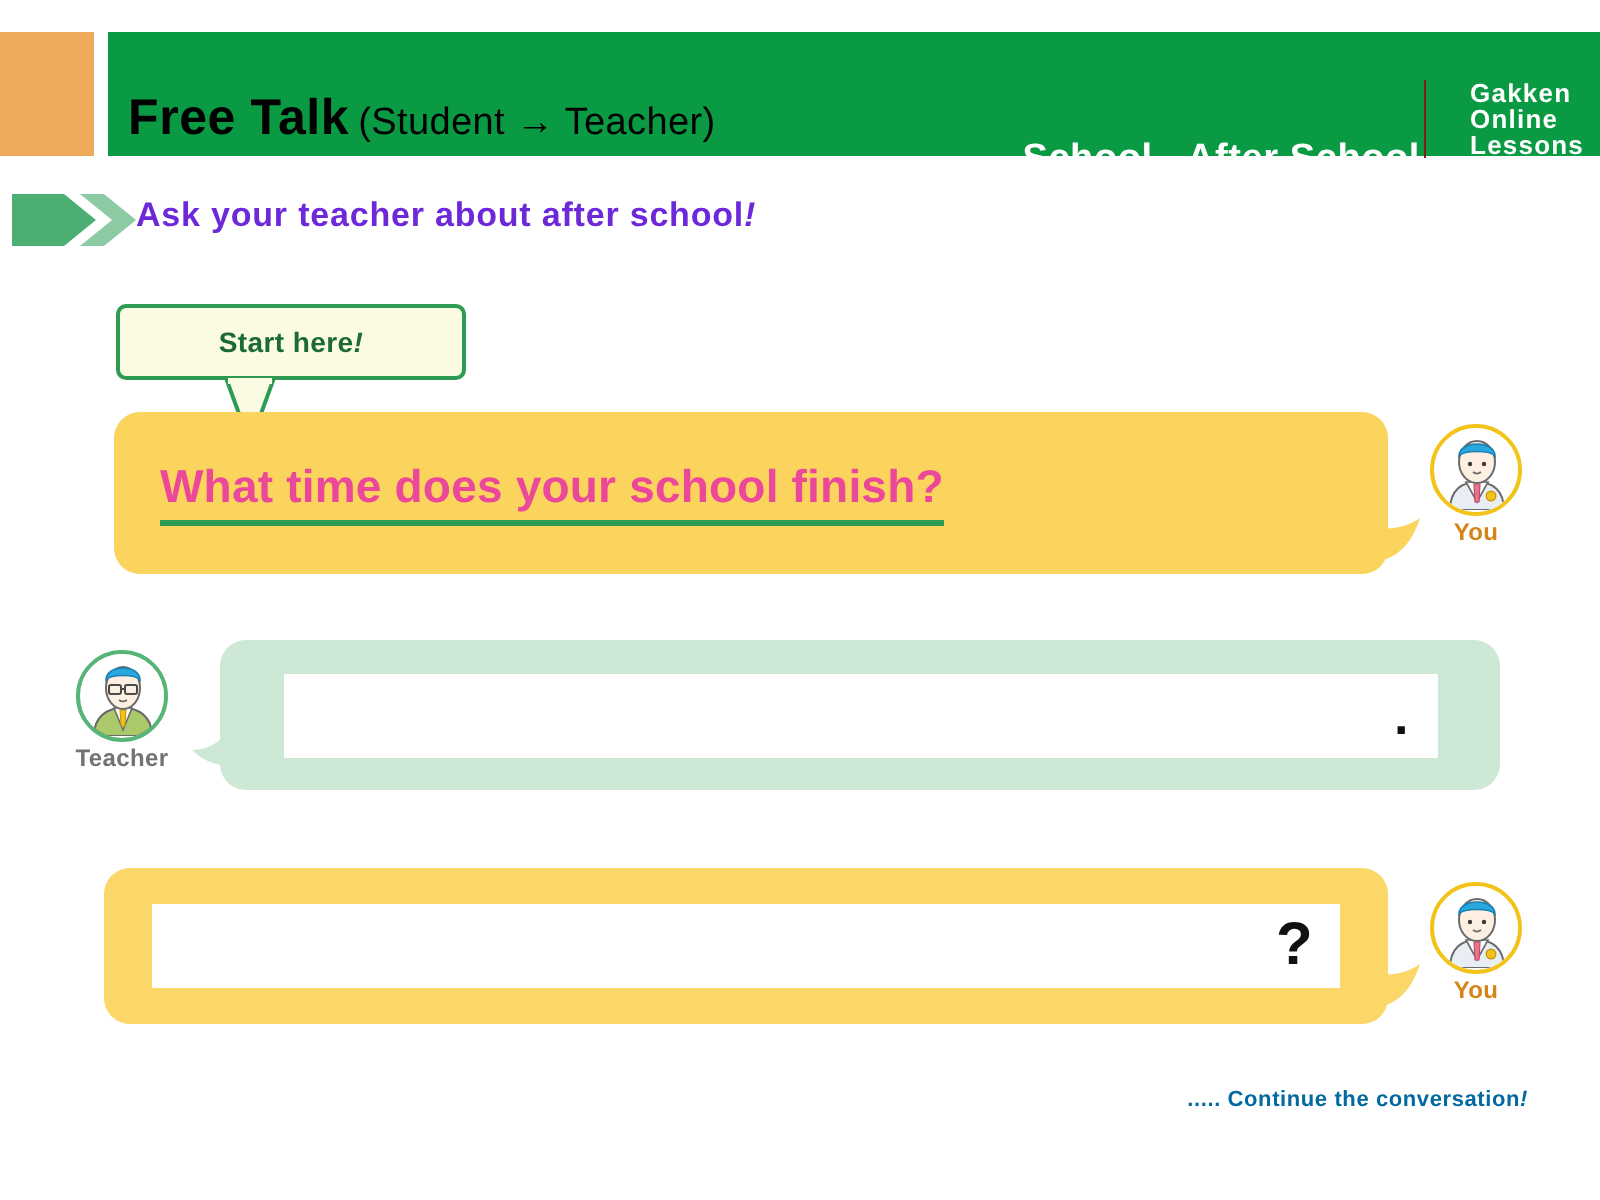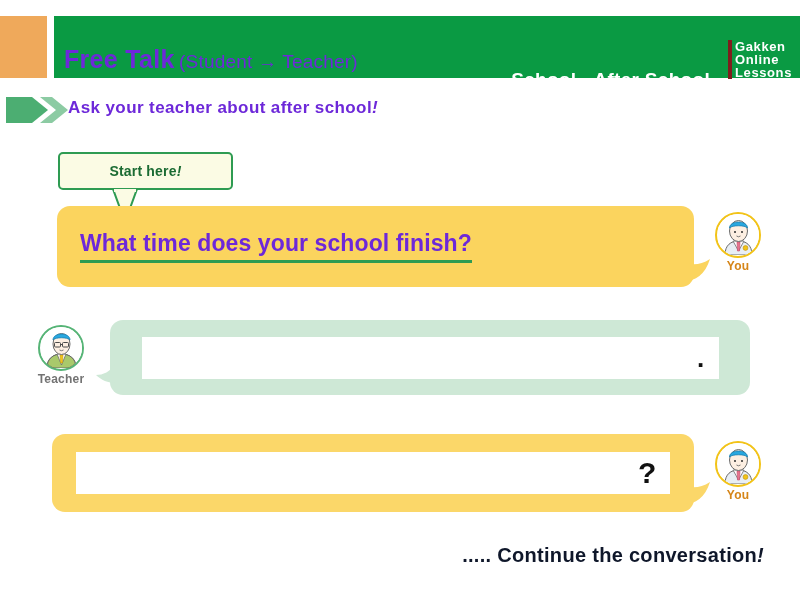--- a/index.html
+++ b/index.html
@@ -36,21 +36,21 @@
     left: 54px;
     top: 0;
     width: 746px;
     height: 62px;
     background: #0A9A43;
   }
   .header-title {
     position: absolute;
     left: 64px;
     top: 29px;
-    color: #6d28d9;
+    color: #000000;
     white-space: nowrap;
   }
   .header-title .main {
     font-size: 25px;
     font-weight: bold;
     letter-spacing: 0.3px;
   }
   .header-title .sub {
     font-size: 19px;
     font-weight: normal;
@@ -64,22 +64,22 @@
     font-size: 19px;
     font-weight: bold;
     letter-spacing: 0.3px;
     white-space: nowrap;
     margin-top: 20px;
   }
   .header-logo {
     position: absolute;
     right: 8px;
     top: 24px;
-    padding-left: 3px;
-    border-left: 4px solid #7f1d1d;
+    padding-left: 22px;
+    border-left: 1px solid #7f1d1d;
     color: #ffffff;
     font-size: 11px;
     font-weight: bold;
     line-height: 13px;
     letter-spacing: 0.6px;
   }
   .header-logo .lg {
     font-size: 13px;
   }
 
@@ -163,21 +163,21 @@
     top: 255px;
     width: 26px;
     height: 30px;
   }
   .bubble-q-text {
     position: absolute;
     left: 80px;
     top: 230px;
     font-size: 23px;
     font-weight: bold;
-    color: #6d28d9;
+    color: #ec4899;
     letter-spacing: 0.1px;
     white-space: nowrap;
     padding-bottom: 3px;
     border-bottom: 3px solid #2E9B52;
   }
 
   
   .avatar-block {
     position: absolute;
     width: 56px;
@@ -274,23 +274,23 @@
     font-weight: bold;
     color: #111111;
     line-height: 42px;
   }
 
   
   .footer-note {
     position: absolute;
     right: 36px;
     top: 544px;
-    font-size: 20px;
-    font-weight: bold;
-    color: #0f172a;
+    font-size: 11px;
+    font-weight: bold;
+    color: #0369a1;
     letter-spacing: 0.3px;
     white-space: nowrap;
   }
 </style>
 </head>
 <body>
 
 <div class="header">
   <div class="header-orange"></div>
   <div class="header-green"></div>

